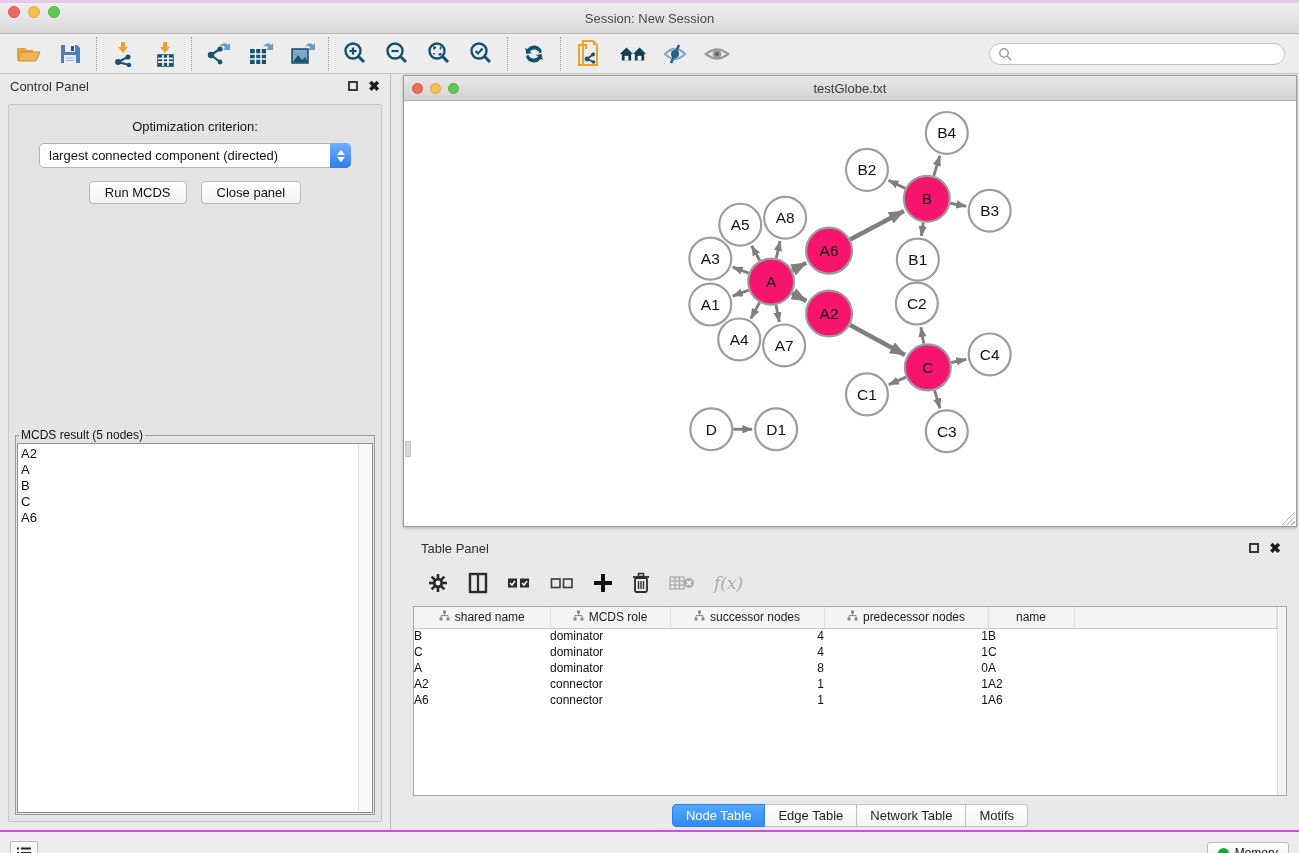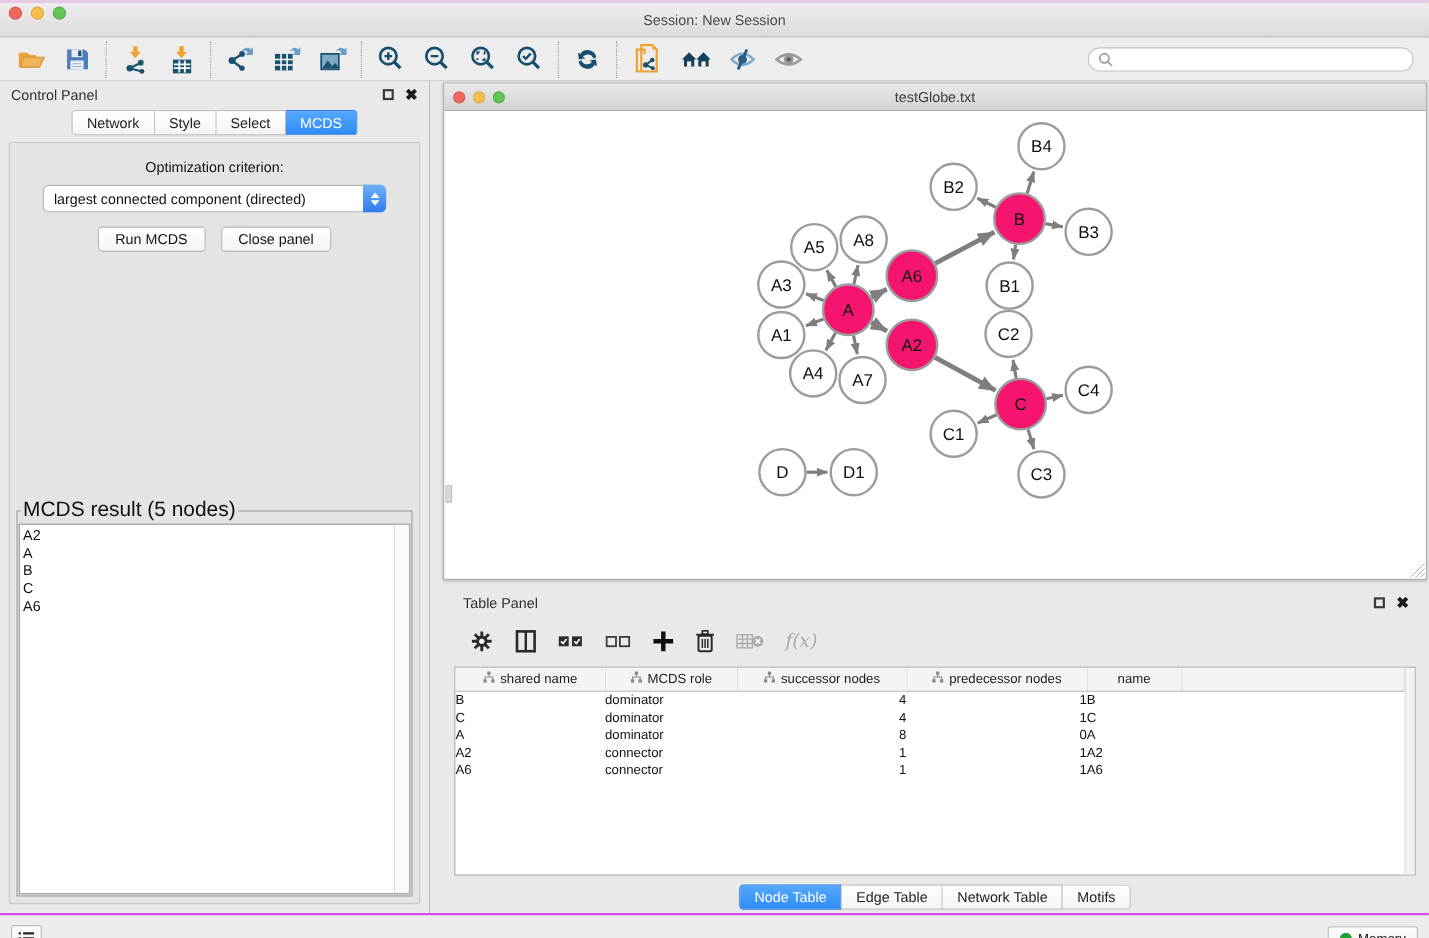--- a/index.html
+++ b/index.html
@@ -45,21 +45,21 @@
   .opt-label { text-align:center; font-size:13px; margin-top:14px; color:#111; }
   .dropdown { margin:9px auto 0 auto; width:312px; height:25px; background:#fff; border:1px solid #B5B5B5; border-radius:5px; display:flex; align-items:center; position:relative;gap:40px; }
   .dropdown .dd-text { flex:1; font-size:13px; padding-left:9px; color:#111; }
   .dd-stepper { width:21px; height:25px; margin-right:-1px; background:linear-gradient(#6FB1FA,#2E7BF0); border-radius:0 5px 5px 0; display:flex; flex-direction:column; align-items:center; justify-content:center; gap:2px; }
   .dd-up { width:0; height:0; border-left:4px solid transparent; border-right:4px solid transparent; border-bottom:5px solid #fff; }
   .dd-down { width:0; height:0; border-left:4px solid transparent; border-right:4px solid transparent; border-top:5px solid #fff; }
   .cp-buttons { display:flex; justify-content:center; gap:14px; margin-top:13px; }
   .btn { font-size:13px; padding:3px 15px; background:linear-gradient(#FFFFFF,#F3F3F3); border:1px solid #B9B9B9; border-radius:4px; color:#111; }
 
   .mcds-fieldset { margin:224px 6px 6px 6px; flex:1; border:1px solid #9B9B9B; padding:1px; display:flex; flex-direction:column; }
-  .mcds-fieldset legend { font-size:19px; color:#111; padding:0 2px; margin-left:2px; }
+  .mcds-fieldset legend { font-size:12px; color:#111; padding:0 2px; margin-left:2px; }
   .result-box { flex:1; background:#fff; border:1px solid #8F8F8F; position:relative; overflow:hidden; padding:2px 0 0 3px; }
   .result-scroll { position:absolute; top:0; right:0; bottom:0; width:14px; background:#FAFAFA; border-left:1px solid #DCDCDC; }
   .result-item { font-size:13px; line-height:16px; color:#111; }
 
   
   .right-area { flex:1; padding:1px 2px 0 12px; display:flex; flex-direction:column; background:#E9E9E9; }
   .network-window { height:453px; border:1px solid #9A9A9A; background:#fff; display:flex; flex-direction:column; box-shadow:0 1px 3px rgba(0,0,0,.25); }
   .net-titlebar { height:25px; background:linear-gradient(#E9E7E8,#D4D2D3); border-bottom:1px solid #ABABAB; position:relative; display:flex; align-items:center; }
   .net-lights { position:absolute; left:8px; display:flex; gap:7px; }
   .net-lights .light { width:11px; height:11px; }
@@ -284,26 +284,20 @@
 
 <div class="main">
 
   <div class="control-panel">
     <div class="panel-header">
       <span>Control Panel</span>
       <span class="ph-icons">
         <span class="float-ico"></span>
         <span class="close-ico">✖</span>
       </span>
-    </div>
-    <div class="cp-tabs">
-      <span class="seg-tab">Network</span>
-      <span class="seg-tab">Style</span>
-      <span class="seg-tab">Select</span>
-      <span class="seg-tab active">MCDS</span>
     </div>
     <div class="cp-body">
       <div class="opt-label">Optimization criterion:</div>
       <div class="dropdown">
         <span class="dd-text">largest connected component (directed)</span>
         <span class="dd-stepper">
             <span class="dd-up"></span>
             <span class="dd-down"></span>
           </span>
       </div>

